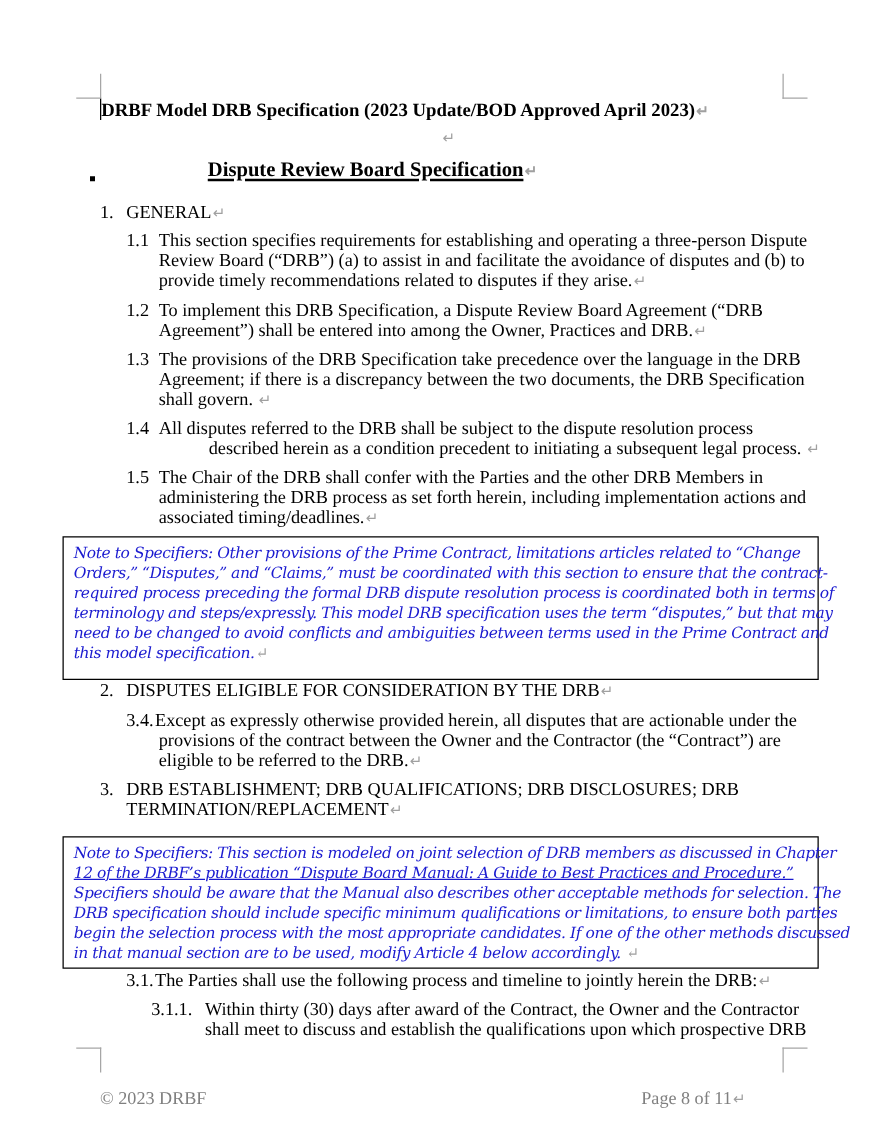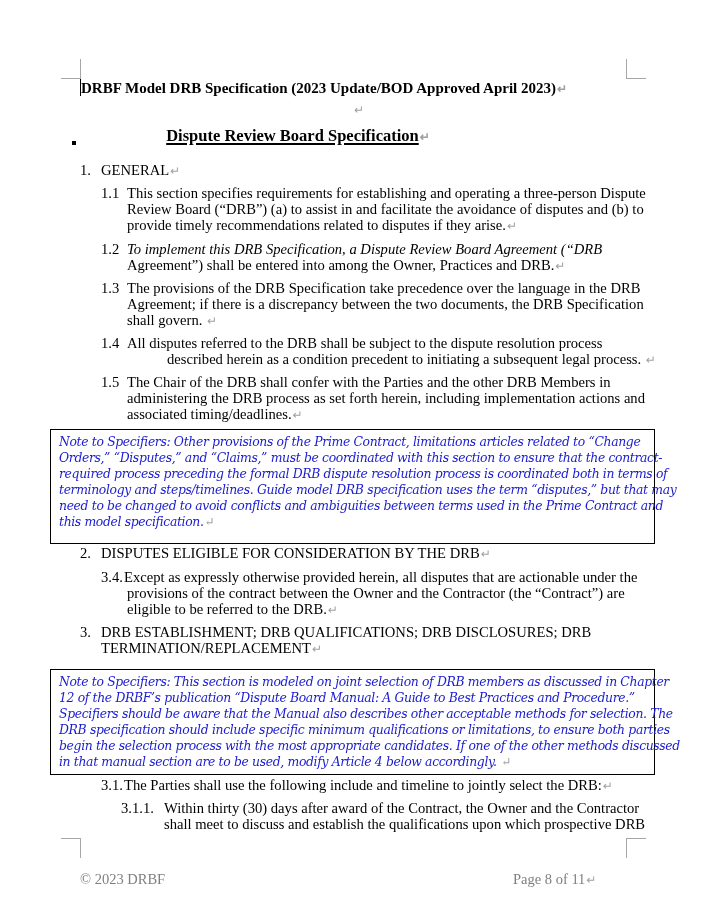--- a/index.html
+++ b/index.html
@@ -46,21 +46,21 @@
 
   <div>
     <div class="num" style="left:101px; top:185px;">1.1</div>
     <div class="line" style="left:127px; top:185px;">This section specifies requirements for establishing and operating a three-person Dispute</div>
     <div class="line" style="left:127px; top:201px;">Review Board (“DRB”) (a) to assist in and facilitate the avoidance of disputes and (b) to</div>
     <div class="line" style="left:127px; top:217px;"><span>provide timely recommendations related to disputes if they arise.</span><span class="pm">↵</span></div>
   </div>
 
   <div>
     <div class="num" style="left:101px; top:241px;">1.2</div>
-    <div class="line" style="left:127px; top:241px;font-style:italic;">To implement this DRB Specification, a Dispute Review Board Agreement (“DRB</div>
+    <div class="line" style="left:127px; top:241px;">To implement this DRB Specification, a Dispute Review Board Agreement (“DRB</div>
     <div class="line" style="left:127px; top:257px;"><span>Agreement”) shall be entered into among the Owner, Practices and DRB.</span><span class="pm">↵</span></div>
   </div>
 
   <div>
     <div class="num" style="left:101px; top:280px;">1.3</div>
     <div class="line" style="left:127px; top:280px;">The provisions of the DRB Specification take precedence over the language in the DRB</div>
     <div class="line" style="left:127px; top:296px;">Agreement; if there is a discrepancy between the two documents, the DRB Specification</div>
     <div class="line" style="left:127px; top:312px;"><span>shall govern. </span><span class="pm">↵</span></div>
   </div>
 
@@ -76,21 +76,21 @@
     <div class="line" style="left:127px; top:390px;">administering the DRB process as set forth herein, including implementation actions and</div>
     <div class="line" style="left:127px; top:406px;"><span>associated timing/deadlines.</span><span class="pm">↵</span></div>
   </div>
 </div>
 
 <div class="note-box" style="top:429px; height:115px;"></div>
 <div>
   <div class="note" style="left:59px; top:434px;">Note to Specifiers: Other provisions of the Prime Contract, limitations articles related to “Change</div>
   <div class="note" style="left:59px; top:450px;">Orders,” “Disputes,” and “Claims,” must be coordinated with this section to ensure that the contract-</div>
   <div class="note" style="left:59px; top:466px;">required process preceding the formal DRB dispute resolution process is coordinated both in terms of</div>
-  <div class="note" style="left:59px; top:482px;">terminology and steps/timelines. Guide model DRB specification uses the term “disputes,” but that may</div>
+  <div class="note" style="left:59px; top:482px;">terminology and steps/expressly. This model DRB specification uses the term “disputes,” but that may</div>
   <div class="note" style="left:59px; top:498px;">need to be changed to avoid conflicts and ambiguities between terms used in the Prime Contract and</div>
   <div class="note" style="left:59px; top:514px;"><span>this model specification.</span><span class="pm" style="font-style:normal;">↵</span></div>
 </div>
 
 <div>
   <div class="num" style="left:80px; top:545px;">2.</div>
   <div class="line" style="left:101px; top:545px;"><span>DISPUTES ELIGIBLE FOR CONSIDERATION BY THE DRB</span><span class="pm">↵</span></div>
 
   <div>
     <div class="num" style="left:101px; top:569px;">3.4.</div>
@@ -102,30 +102,30 @@
 
 <div>
   <div class="num" style="left:80px; top:624px;">3.</div>
   <div class="line" style="left:101px; top:624px;">DRB ESTABLISHMENT; DRB QUALIFICATIONS; DRB DISCLOSURES; DRB</div>
   <div class="line" style="left:101px; top:640px;"><span>TERMINATION/REPLACEMENT</span><span class="pm">↵</span></div>
 </div>
 
 <div class="note-box" style="top:669px; height:106px;"></div>
 <div>
   <div class="note" style="left:59px; top:674px;">Note to Specifiers: This section is modeled on joint selection of DRB members as discussed in Chapter</div>
-  <div class="note" style="left:59px; top:690px;">12 of the DRBF’s publication “Dispute Board Manual: A Guide to Best Practices and Procedure.”</div>
+  <div class="note" style="left:59px; top:690px;text-decoration:underline;">12 of the DRBF’s publication “Dispute Board Manual: A Guide to Best Practices and Procedure.”</div>
   <div class="note" style="left:59px; top:706px;">Specifiers should be aware that the Manual also describes other acceptable methods for selection. The</div>
   <div class="note" style="left:59px; top:722px;">DRB specification should include specific minimum qualifications or limitations, to ensure both parties</div>
   <div class="note" style="left:59px; top:738px;">begin the selection process with the most appropriate candidates. If one of the other methods discussed</div>
   <div class="note" style="left:59px; top:754px;"><span>in that manual section are to be used, modify Article 4 below accordingly. </span><span class="pm" style="font-style:normal;">↵</span></div>
 </div>
 
 <div>
   <div class="num" style="left:101px; top:777px;">3.1.</div>
-  <div class="line" style="left:124px; top:777px;"><span>The Parties shall use the following include and timeline to jointly select the DRB:</span><span class="pm">↵</span></div>
+  <div class="line" style="left:124px; top:777px;"><span>The Parties shall use the following process and timeline to jointly herein the DRB:</span><span class="pm">↵</span></div>
 </div>
 
 <div>
   <div class="num" style="left:121px; top:800px;text-align:right;">3.1.1.</div>
   <div class="line" style="left:164px; top:800px;">Within thirty (30) days after award of the Contract, the Owner and the Contractor</div>
   <div class="line" style="left:164px; top:816px;">shall meet to discuss and establish the qualifications upon which prospective DRB</div>
 </div>
 
 <div class="footer" style="left:80px;">© 2023 DRBF</div>
 <div class="footer" style="left:513px;"><span>Page 8 of 11</span><span class="pm">↵</span></div>

